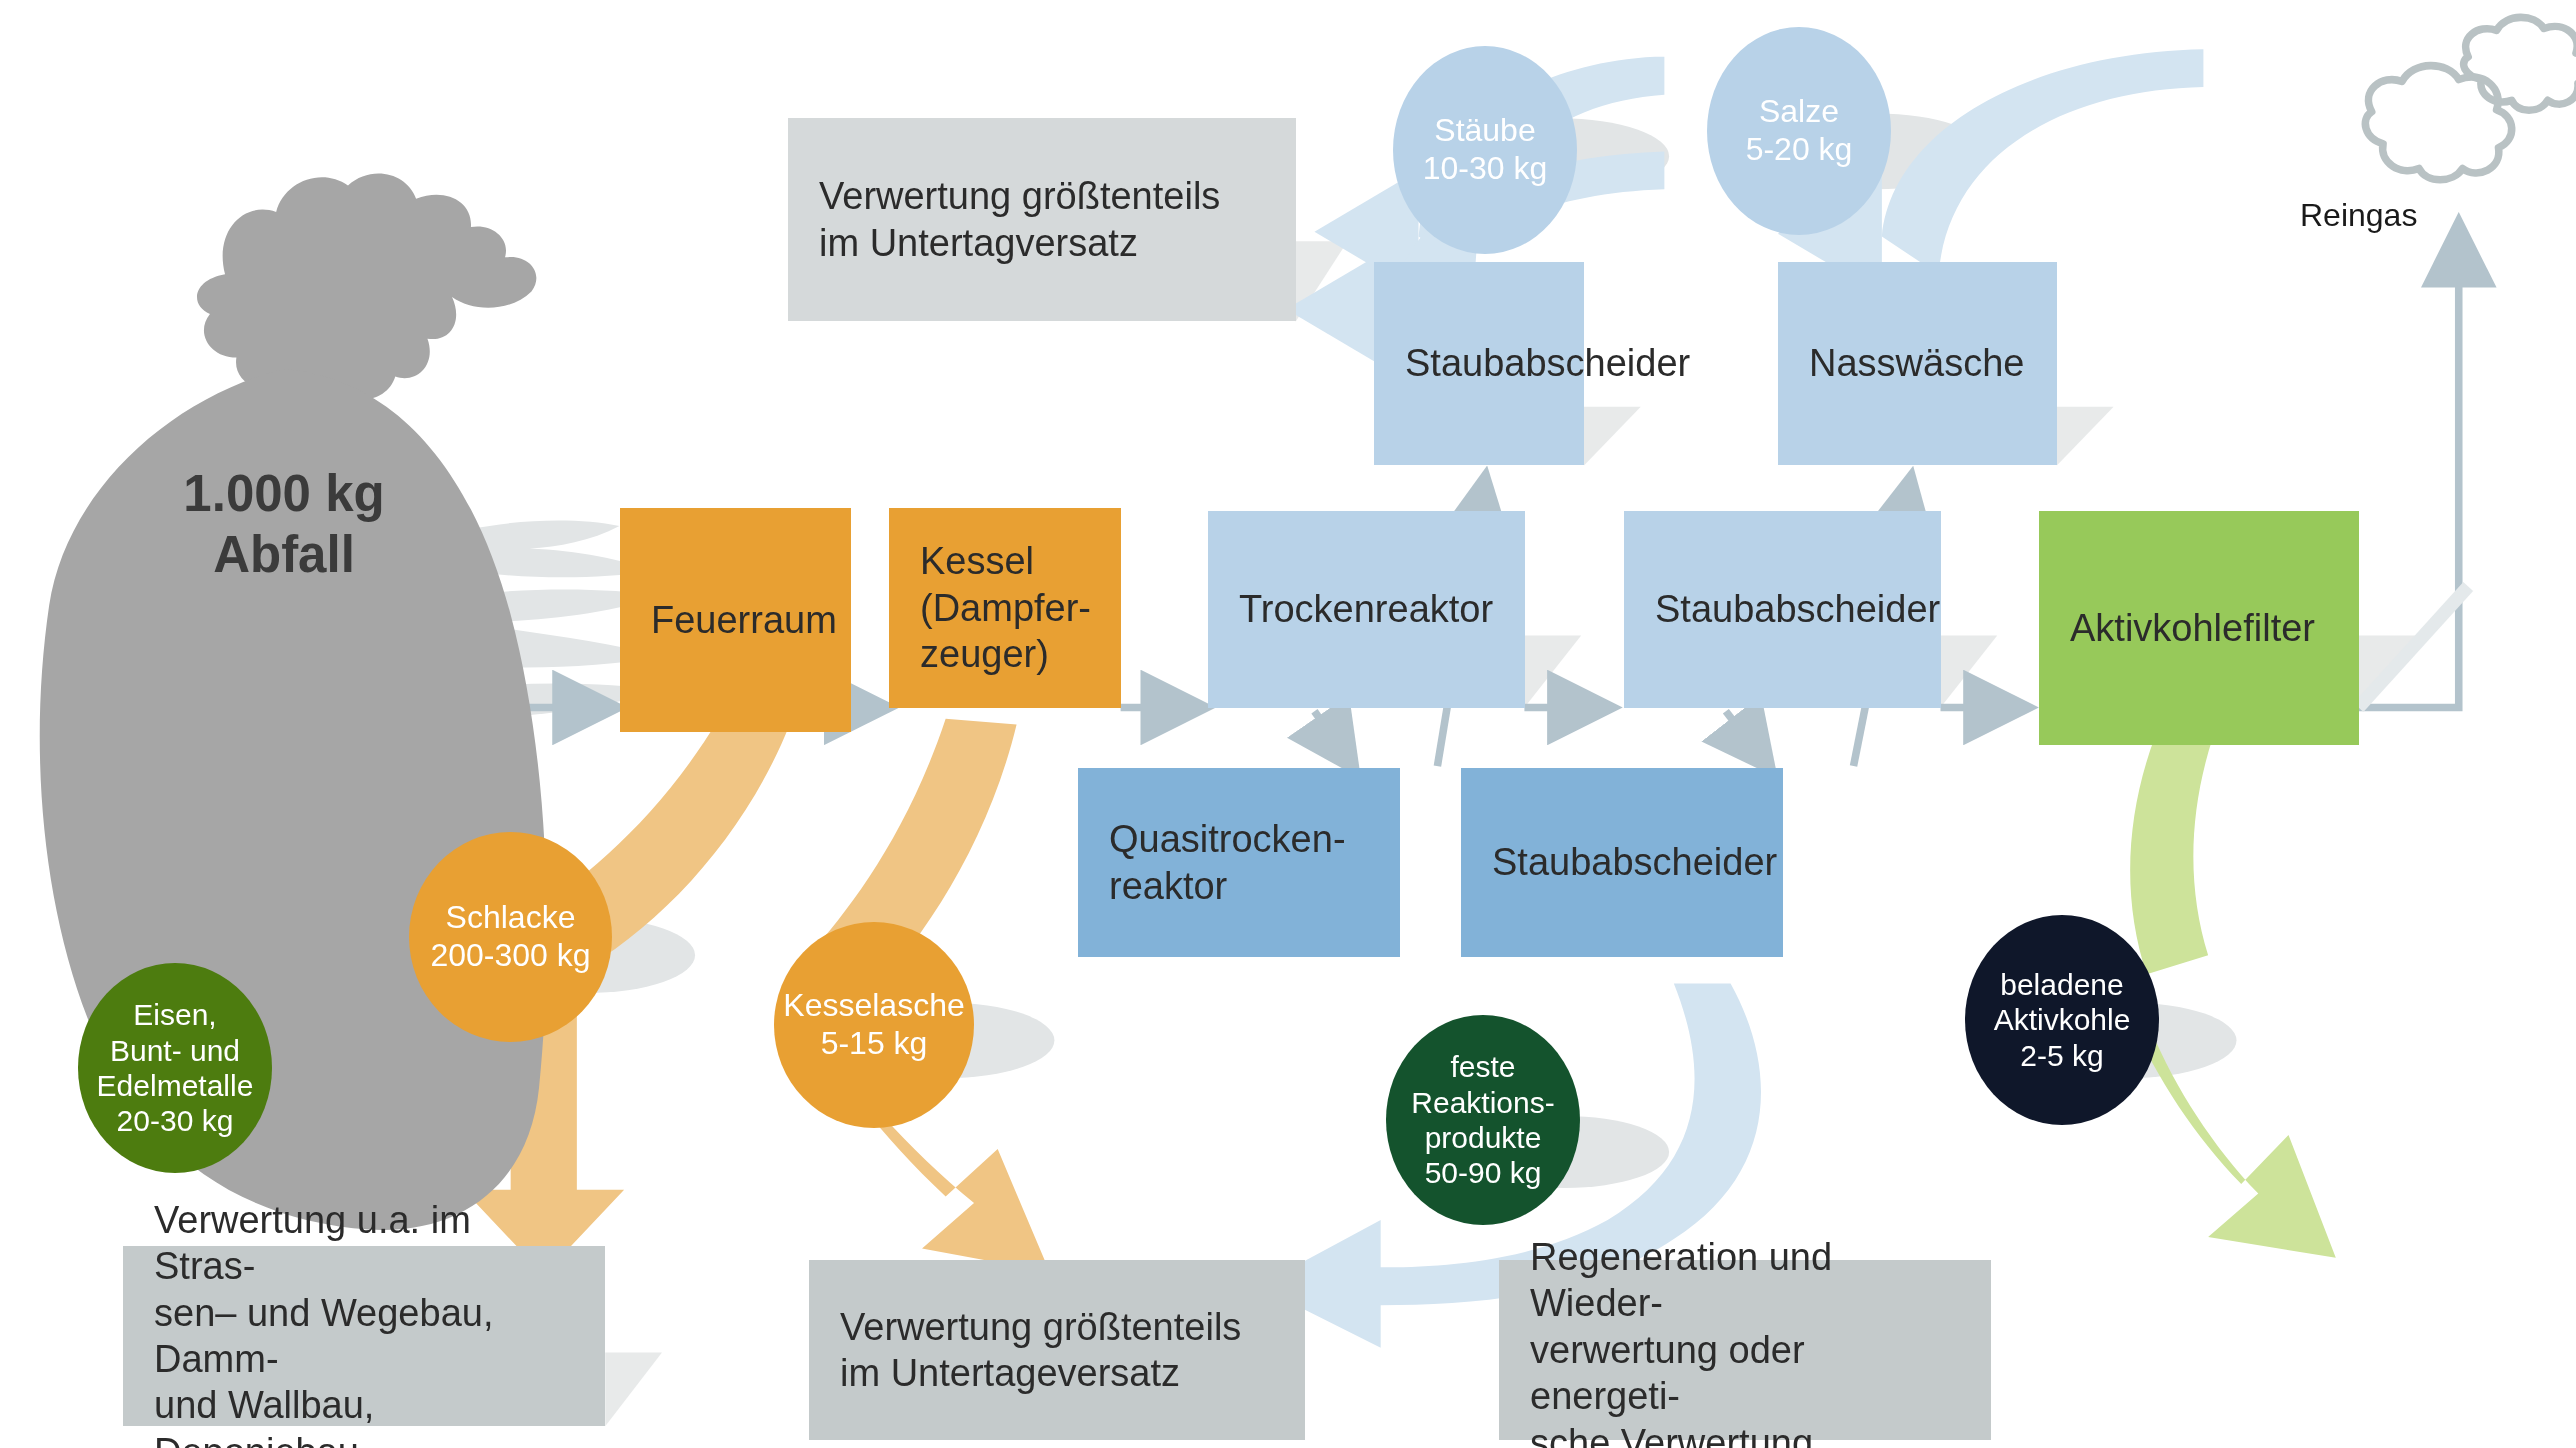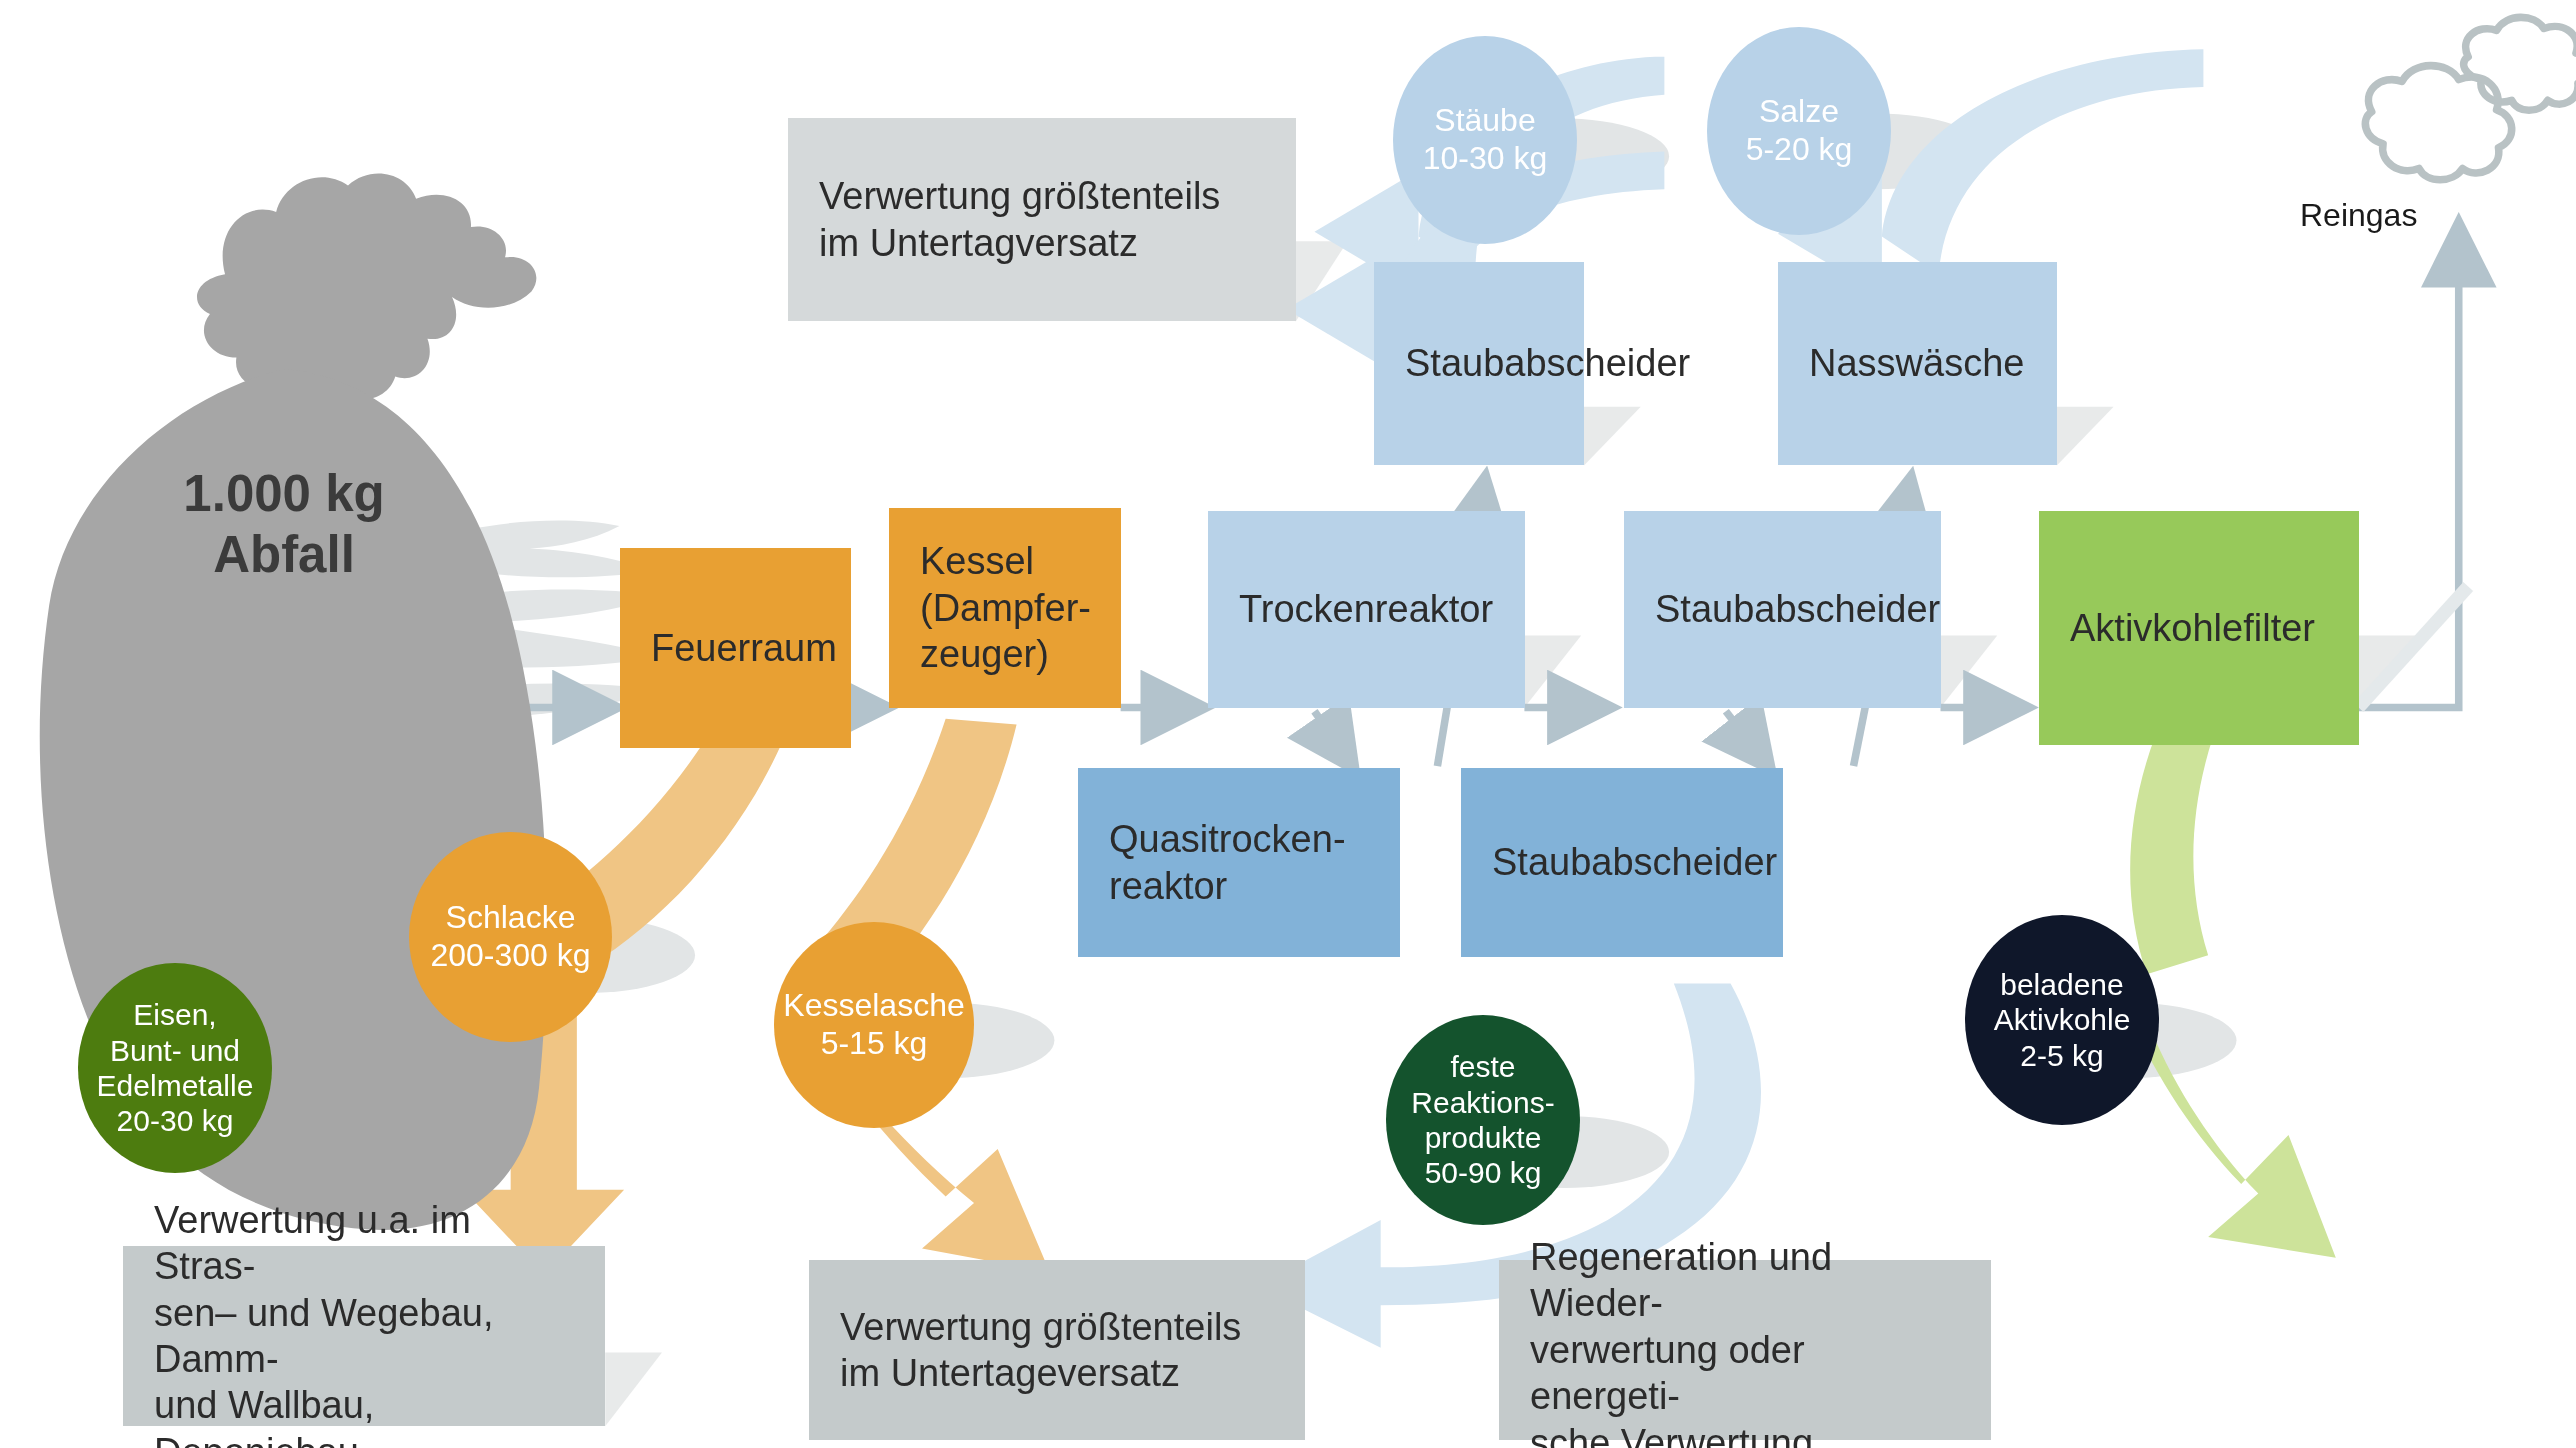--- a/index.html
+++ b/index.html
@@ -236,21 +236,21 @@
   </div>
 
   <div class="node proc-box box-blue-light" style="left:1374px; top:262px; width:210px; height:203px;">
     <span class="nowrap">Staubabscheider</span>
   </div>
 
   <div class="node proc-box box-blue-light" style="left:1778px; top:262px; width:279px; height:203px;">
     <span class="nowrap">Nasswäsche</span>
   </div>
 
-  <div class="node proc-box box-orange" style="left:620px; top:508px; width:231px; height:200px;margin-top:40px;">
+  <div class="node proc-box box-orange" style="left:620px; top:508px; width:231px; height:224px;">
     <span class="nowrap">Feuerraum</span>
   </div>
 
   <div class="node proc-box box-orange" style="left:889px; top:508px; width:232px; height:200px; white-space:pre-line;">
     <span>Kessel
 (Dampfer-
 zeuger)</span>
   </div>
 
   <div class="node proc-box box-blue-light" style="left:1208px; top:511px; width:317px; height:197px;">
@@ -290,21 +290,21 @@
   </div>
 
   <div class="node proc-box box-gray" style="left:1499px; top:1260px; width:492px; height:180px;">
     <div>
       <div>Regeneration und Wieder-</div>
       <div>verwertung oder energeti-</div>
       <div>sche Verwertung</div>
     </div>
   </div>
 
-  <div class="bubble bub-blue-light" style="left:1393px; top:36px; width:184px; height:208px;">
+  <div class="bubble bub-blue-light" style="left:1393px; top:46px; width:184px; height:208px;">
     <div>
       <div>Stäube</div>
       <div>10-30 kg</div>
     </div>
   </div>
 
   <div class="bubble bub-blue-light" style="left:1707px; top:26.5px; width:184px; height:208px;">
     <div>
       <div>Salze</div>
       <div>5-20 kg</div>

